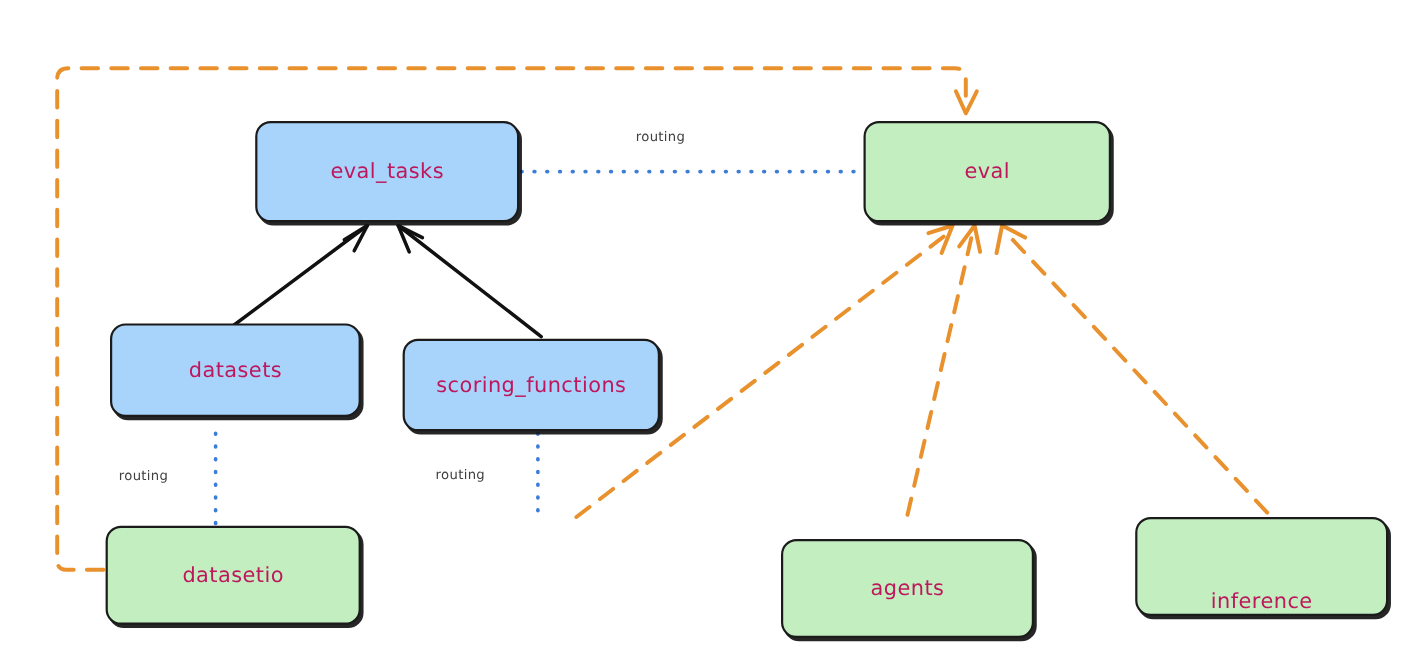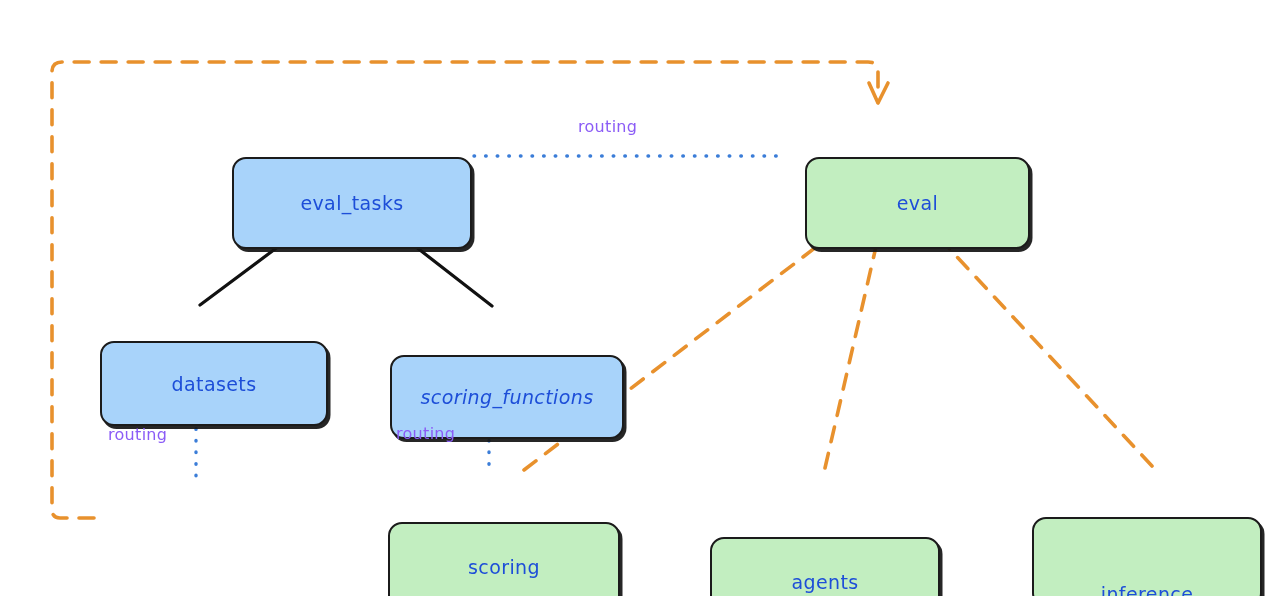--- a/index.html
+++ b/index.html
@@ -4,28 +4,28 @@
 <style>
   html,body{margin:0;padding:0;background:#ffffff;}
   body{width:1280px;height:596px;overflow:hidden;
        font-family:"DejaVu Sans",sans-serif;}
   #stage{position:relative;width:1280px;height:596px;background:#fff;}
   svg#wires{position:absolute;left:0;top:0;width:1280px;height:596px;}
   .node{position:absolute;box-sizing:border-box;
         border:2.6px solid #1b1b1b;border-radius:14px;
         display:flex;align-items:center;justify-content:center;
         font-family:"DejaVu Sans",sans-serif;
-        font-size:19px;color:#1d4ed8;letter-spacing:.4px;
+        font-size:19px;color:#be185d;letter-spacing:.4px;
         box-shadow:2.5px 3px 0 rgba(20,20,20,.92);
-        z-index:3;margin-top:47px;}
+        z-index:3;}
   .node.blue{background:#a8d3fa;}
   .node.green{background:#c2eec0;}
   .node span{pointer-events:none;}
-  .edge-label{position:absolute;z-index:4;color:#8b5cf6;
-              font-family:"DejaVu Sans",sans-serif;font-size:16px;
+  .edge-label{position:absolute;z-index:4;color:#404040;
+              font-family:"DejaVu Sans",sans-serif;font-size:12px;
               letter-spacing:.3px;white-space:nowrap;}
 </style>
 </head>
 <body>
 
 <div id="stage">
 
   <svg id="wires" viewBox="0 0 1280 596" xmlns="http://www.w3.org/2000/svg">
 
     <g>
@@ -73,36 +73,36 @@
   </svg>
 
   <div class="edge-label" style="left:578px;top:117px;">routing</div>
   <div class="edge-label" style="left:108px;top:425px;">routing</div>
   <div class="edge-label" style="left:396px;top:424px;">routing</div>
 
   <div class="node blue" style="left:232px;top:110px;width:240px;height:92px;">
     <span>eval_tasks</span>
   </div>
 
-  <div class="node green" style="left:805px;top:110px;width:225px;height:92px;">
+  <div class="node green" style="left:785px;top:110px;width:225px;height:92px;">
     <span>eval</span>
   </div>
 
   <div class="node blue" style="left:100px;top:294px;width:228px;height:85px;">
     <span>datasets</span>
   </div>
 
-  <div class="node blue" style="left:390px;top:308px;width:234px;height:84px;font-style:italic;">
+  <div class="node blue" style="left:366px;top:308px;width:234px;height:84px;">
     <span>scoring_functions</span>
   </div>
 
+  <div class="node green" style="left:96px;top:478px;width:232px;height:90px;">
+    <span>datasetio</span>
+  </div>
 
-  <div class="node green" style="left:388px;top:475px;width:232px;height:90px;">
-    <span>scoring</span>
-  </div>
 
   <div class="node green" style="left:710px;top:490px;width:230px;height:90px;">
     <span>agents</span>
   </div>
 
   <div class="node green" style="left:1032px;top:470px;width:230px;height:90px;align-items:flex-end;">
     <span>inference</span>
   </div>
 
 </div>

